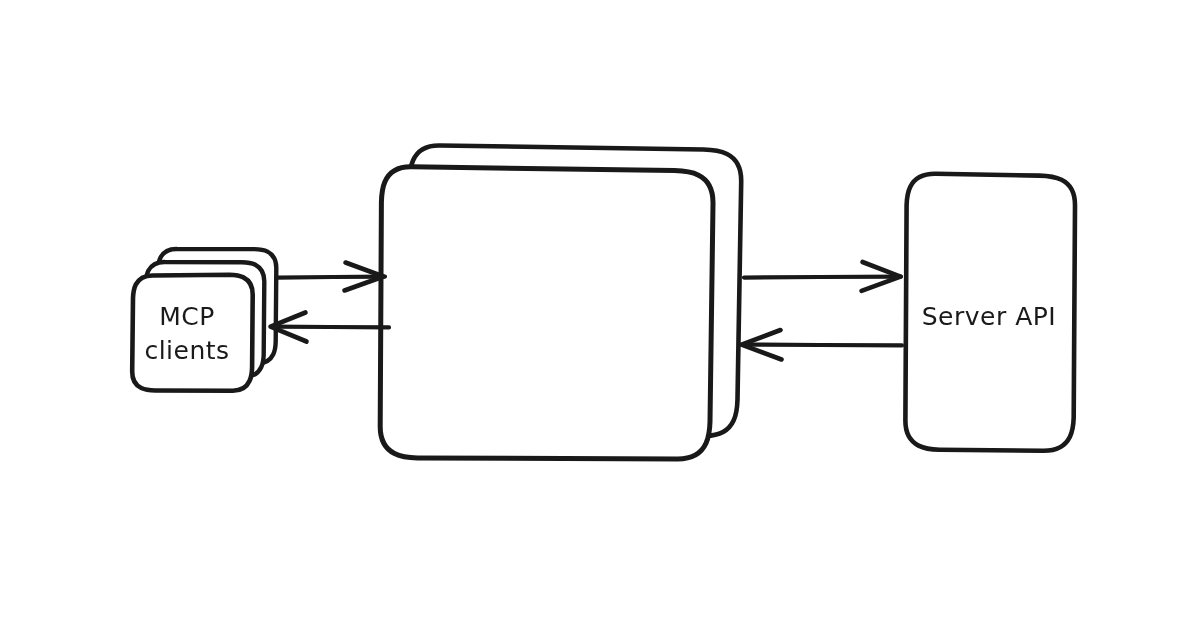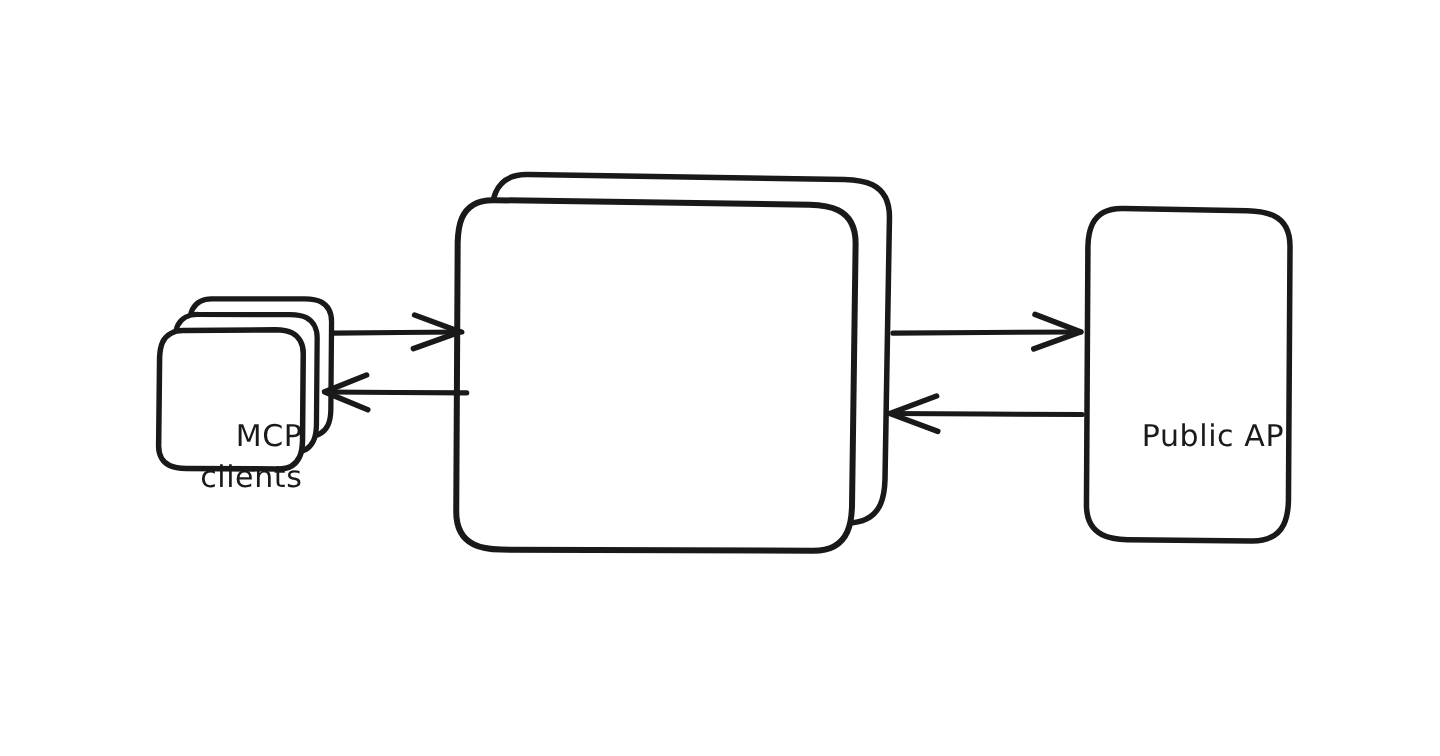--- a/index.html
+++ b/index.html
@@ -17,28 +17,27 @@
   }
   #diagram-svg {
     position: absolute;
     top: 0;
     left: 0;
     width: 1200px;
     height: 630px;
   }
   .node-label {
     position: absolute;
-    text-align: right;
+    text-align: center;
     color: #1a1a1a;
     font-family: "DejaVu Sans", sans-serif;
     font-weight: 400;
     letter-spacing: 0.5px;
     user-select: none;
     white-space: pre-line;
-    margin-top: 47px;
   }
   #label-mcp-clients {
     left: 122px;
     top: 300px;
     width: 130px;
     font-size: 25px;
     line-height: 34px;
   }
   #label-mcp-server {
     left: 383px;
@@ -192,15 +191,15 @@
       <path class="hand-stroke" stroke-width="4.2" d="M 902 345.4 L 820 345.0 L 743 344.6"></path>
       <path class="hand-stroke" stroke-width="4.6" d="M 780.5 330.0 L 741.5 344.6 L 781.5 359.5"></path>
     </g>
 
   </svg>
 
   <div class="node-label" id="label-mcp-clients">MCP
 clients</div>
 
 
-  <div class="node-label" id="label-public-api">Public API</div>
+  <div class="node-label" id="label-public-api">Server API</div>
 
 </div>
 
 </body></html>

